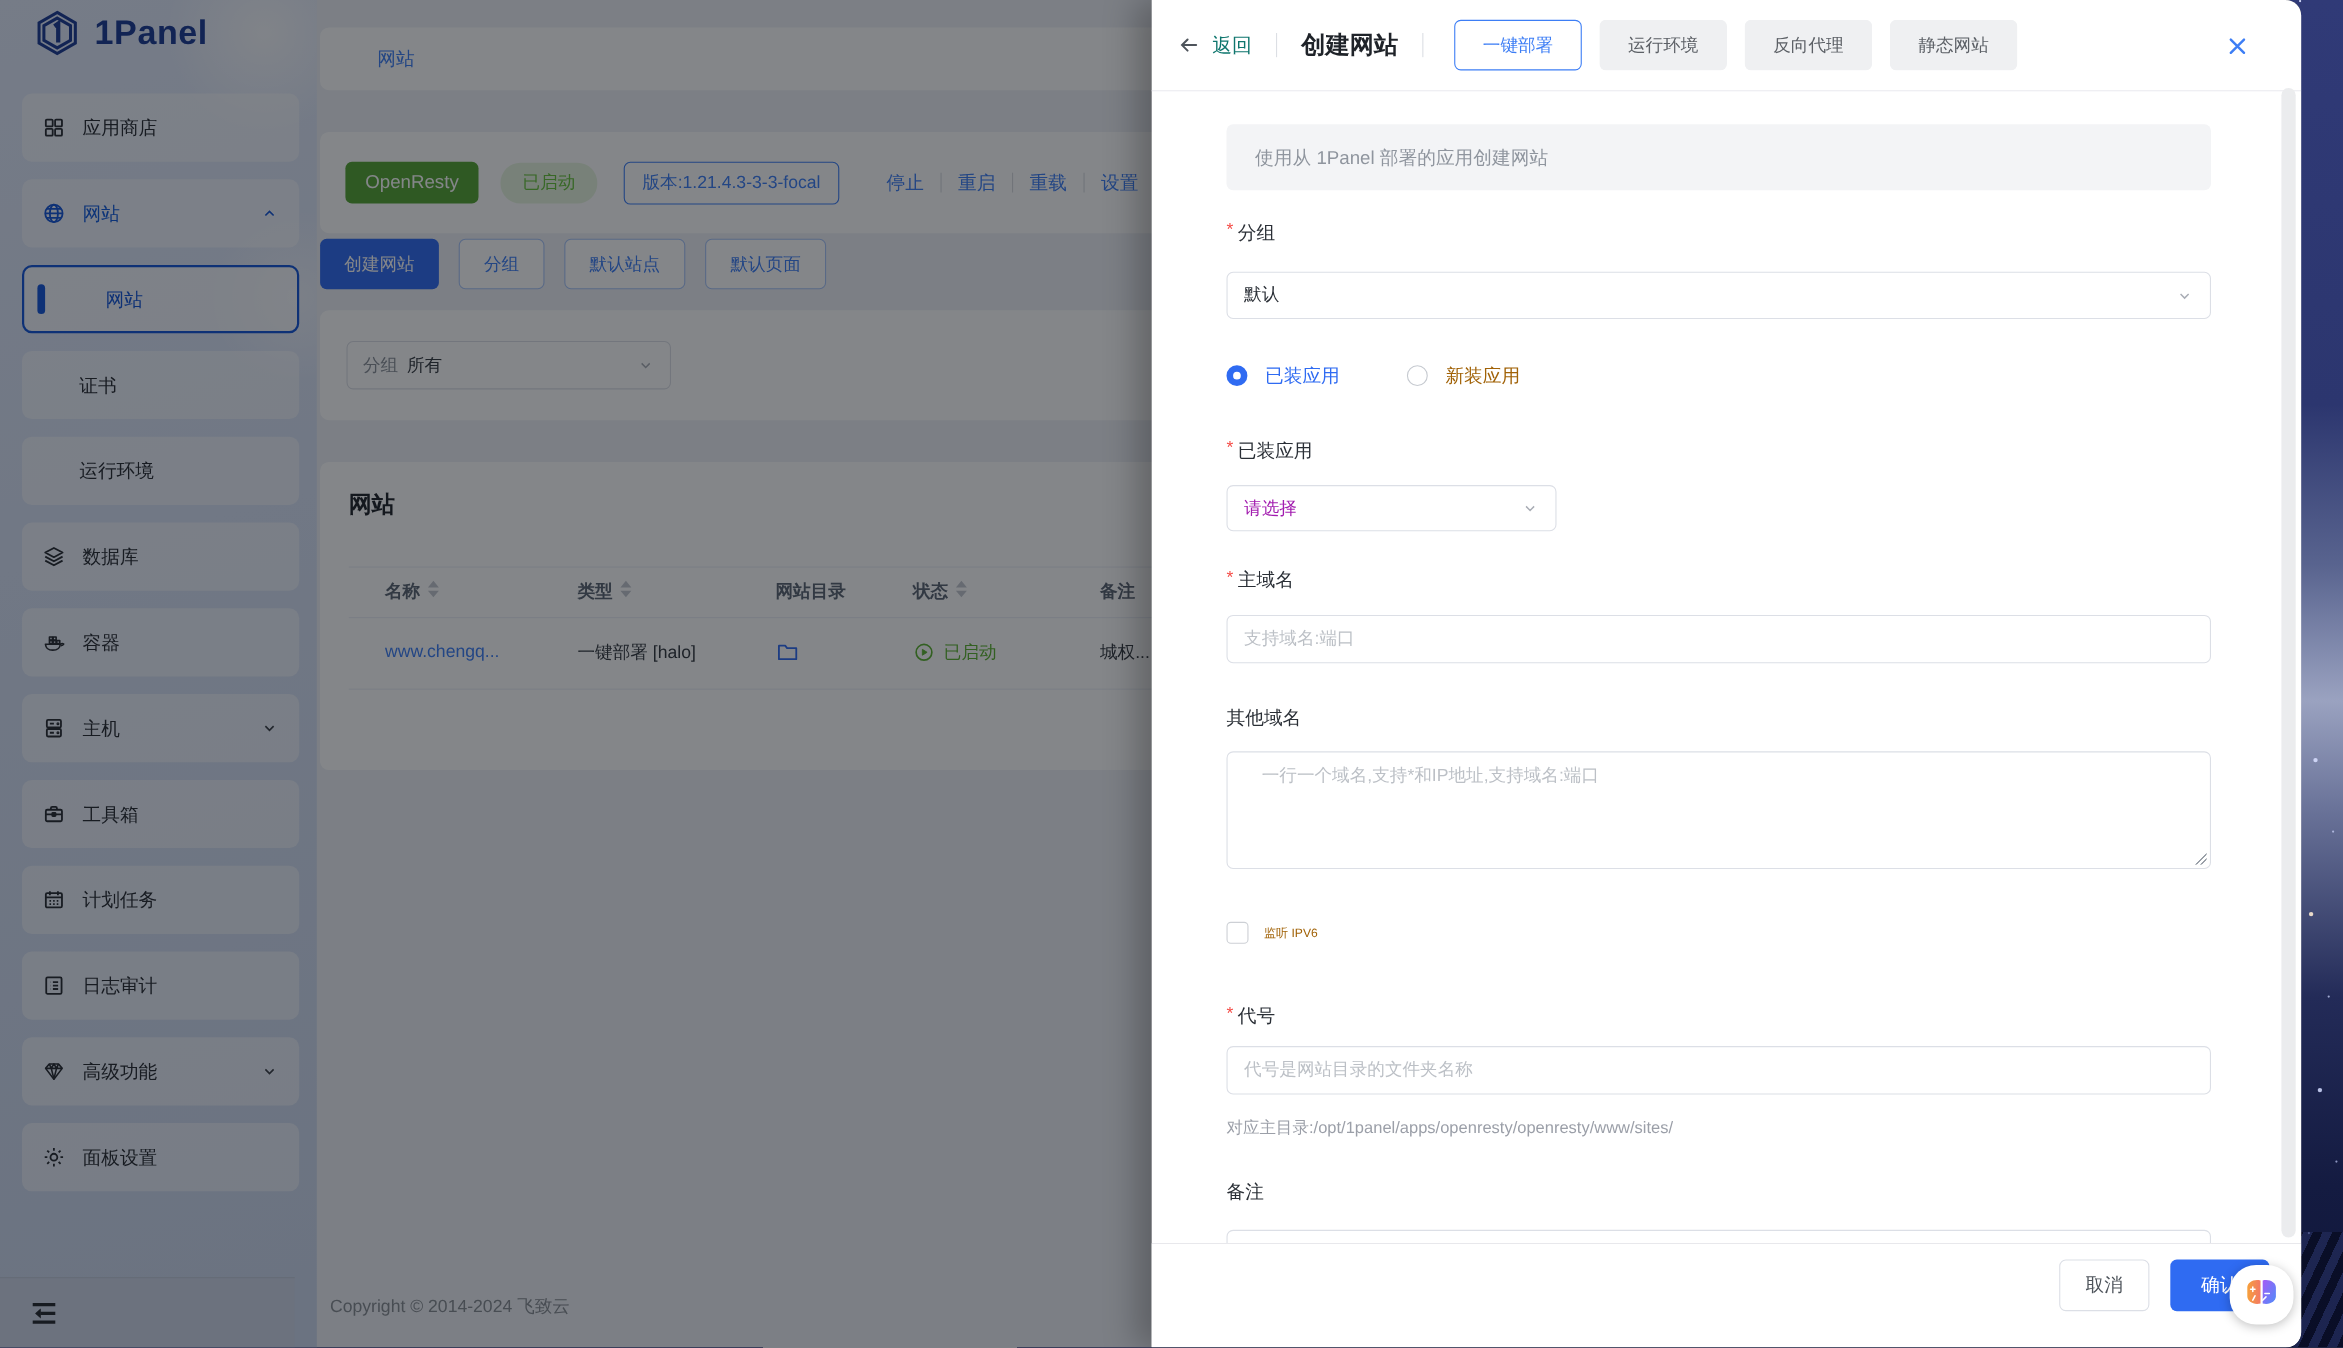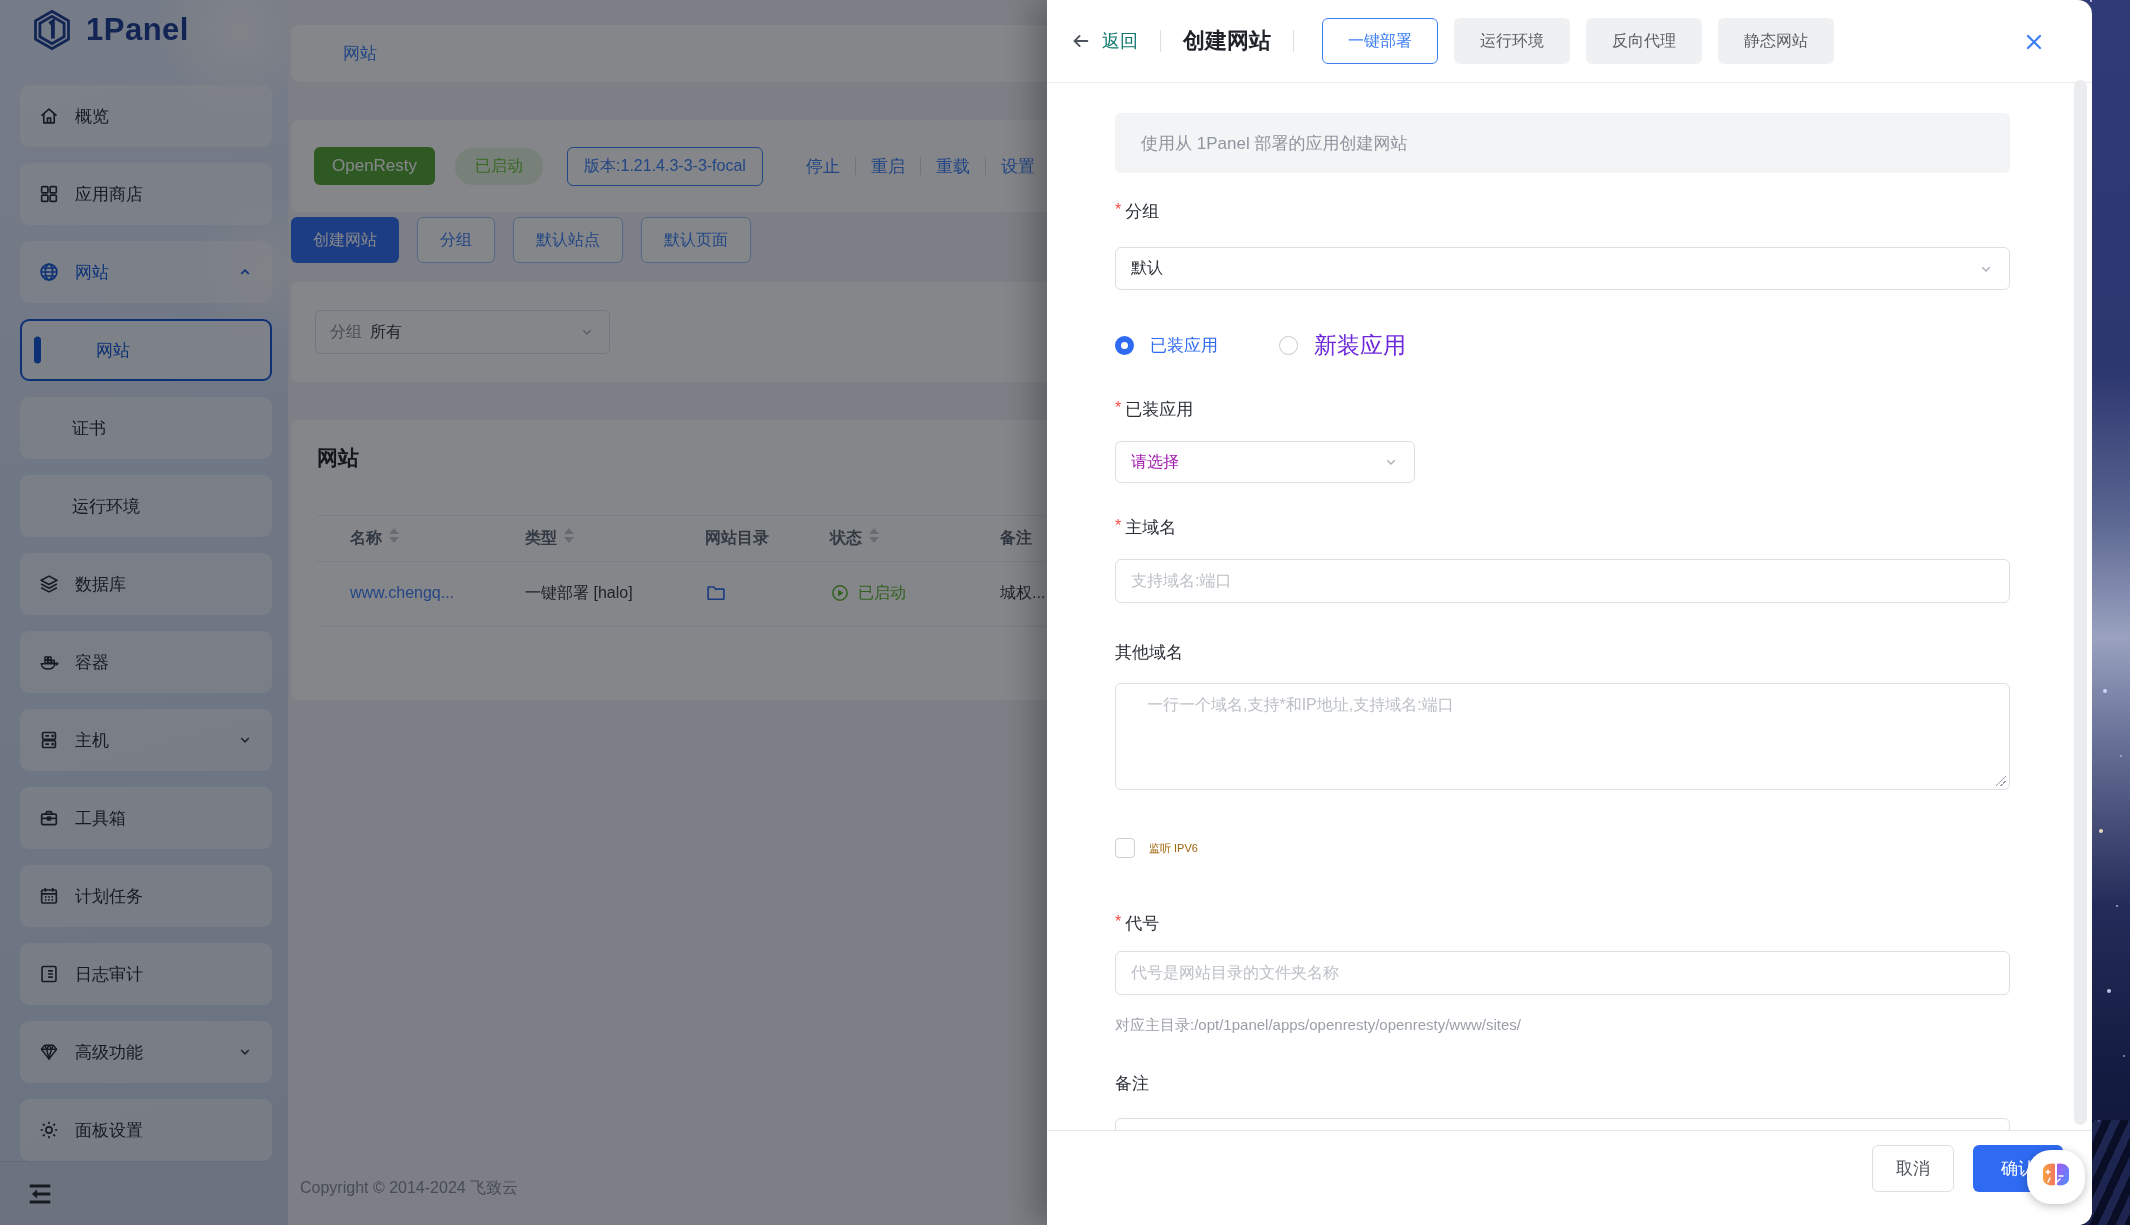--- a/index.html
+++ b/index.html
@@ -98,21 +98,21 @@
   .finput input,.ftextarea textarea{border:none;outline:none;width:100%;font-size:16px;color:#2a2f36;font-family:inherit;background:transparent;padding:0;resize:none;}
   .finput input::placeholder,.ftextarea textarea::placeholder{color:#bcc0c6;}
   .ftextarea{position:absolute;left:68px;background:#fff;border:1px solid #dcdfe6;border-radius:6px;box-sizing:border-box;padding:11px 31px;}
   .resize-grip{position:absolute;right:3px;bottom:3px;width:12px;height:12px;
     background:linear-gradient(135deg,transparent 0 55%,#9aa0a8 55% 62%,transparent 62% 75%,#9aa0a8 75% 82%,transparent 82%);}
   .radio-row{position:absolute;left:68px;display:flex;align-items:center;gap:16px;}
   .radio{width:19px;height:19px;border-radius:50%;box-sizing:border-box;background:#fff;}
   .radio.on{border:6px solid #2f6bf2;}
   .radio.off{border:1.5px solid #c6cad0;}
   .radio-lab-on{color:#2f6bf2;font-size:17px;margin-right:45px;}
-  .radio-lab-off{color:#6d28d9;font-size:23px;}
+  .radio-lab-off{color:#a16207;font-size:17px;}
   .check-row{position:absolute;left:68px;display:flex;align-items:center;gap:14px;}
   .checkbox{width:20px;height:20px;border:1.5px solid #cdd0d5;border-radius:4px;box-sizing:border-box;background:#fff;}
   .check-lab{font-size:11px;color:#a16207;}
   .helper{position:absolute;left:68px;font-size:15px;color:#9b9fa8;}
   .dr-footer{position:absolute;left:0;bottom:0;width:100%;height:95px;background:#fff;border-top:1px solid #e8e8ec;z-index:6;border-radius:0 0 14px 0;box-sizing:border-box;}
   .fbtn{position:absolute;top:14px;height:47px;border-radius:6px;font-size:17px;display:flex;align-items:center;justify-content:center;box-sizing:border-box;}
   .fbtn.cancel{right:138px;width:82px;background:#fff;border:1px solid #dcdfe6;color:#4e545b;}
   .fbtn.confirm{right:29px;width:90px;background:#2f6bf2;color:#fff;}
   .scrollbar{position:absolute;right:5px;top:80px;width:13px;height:1045px;border-radius:7px;background:#ebecee;z-index:5;}
   
@@ -135,30 +135,20 @@
           <svg width="44" height="44" viewBox="0 0 24 24" fill="none" stroke="#1b3b95" stroke-width="1.5">
             <path d="M12 1.8 21 7v10l-9 5.2L3 17V7Z"></path>
             <path d="M12 4.6 18.6 8.4v7.2L12 19.4 5.4 15.6V8.4Z"></path>
             <path d="M10.6 8.6l1.9-1.3v9.4" stroke-width="2.1"></path>
           </svg>
         </span>
         <span class="logo-text">1Panel</span>
       </div>
 
       <nav class="menu">
-        <div class="mi">
-          <span class="ic">
-            <svg width="22" height="22" viewBox="0 0 24 24" fill="none" stroke="#262a31" stroke-width="1.8" stroke-linejoin="round">
-              <path d="M3.8 11.6 12 4.4l8.2 7.2"></path>
-                <path d="M6.3 9.8v9.7h11.4V9.8"></path>
-                <path d="M10.3 19.5v-5.2h3.4v5.2"></path>
-            </svg>
-          </span>
-          <span>概览</span>
-        </div>
         <div class="mi">
           <span class="ic">
             <svg width="22" height="22" viewBox="0 0 24 24" fill="none" stroke="#262a31" stroke-width="1.8">
               <rect x="4" y="4" width="6.8" height="6.8" rx="1"></rect>
                 <rect x="13.2" y="4" width="6.8" height="6.8" rx="1"></rect>
               <rect x="4" y="13.2" width="6.8" height="6.8" rx="1"></rect>
                 <rect x="13.2" y="13.2" width="6.8" height="6.8" rx="1"></rect>
             </svg>
           </span>
           <span>应用商店</span>

